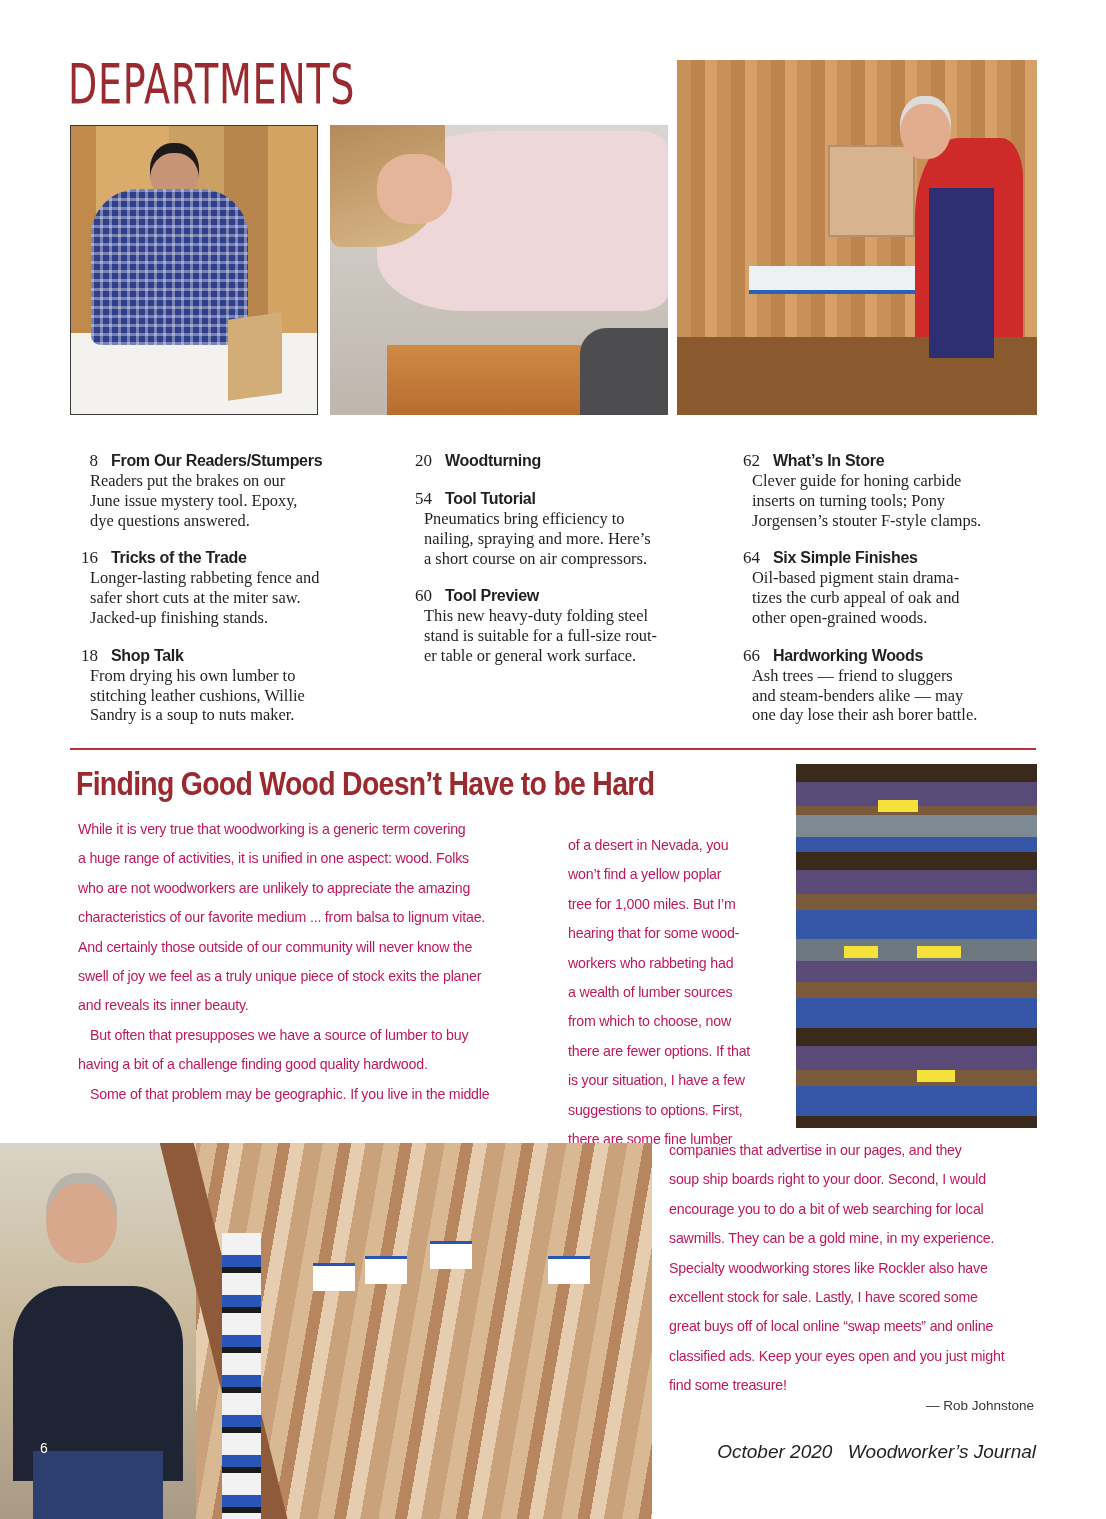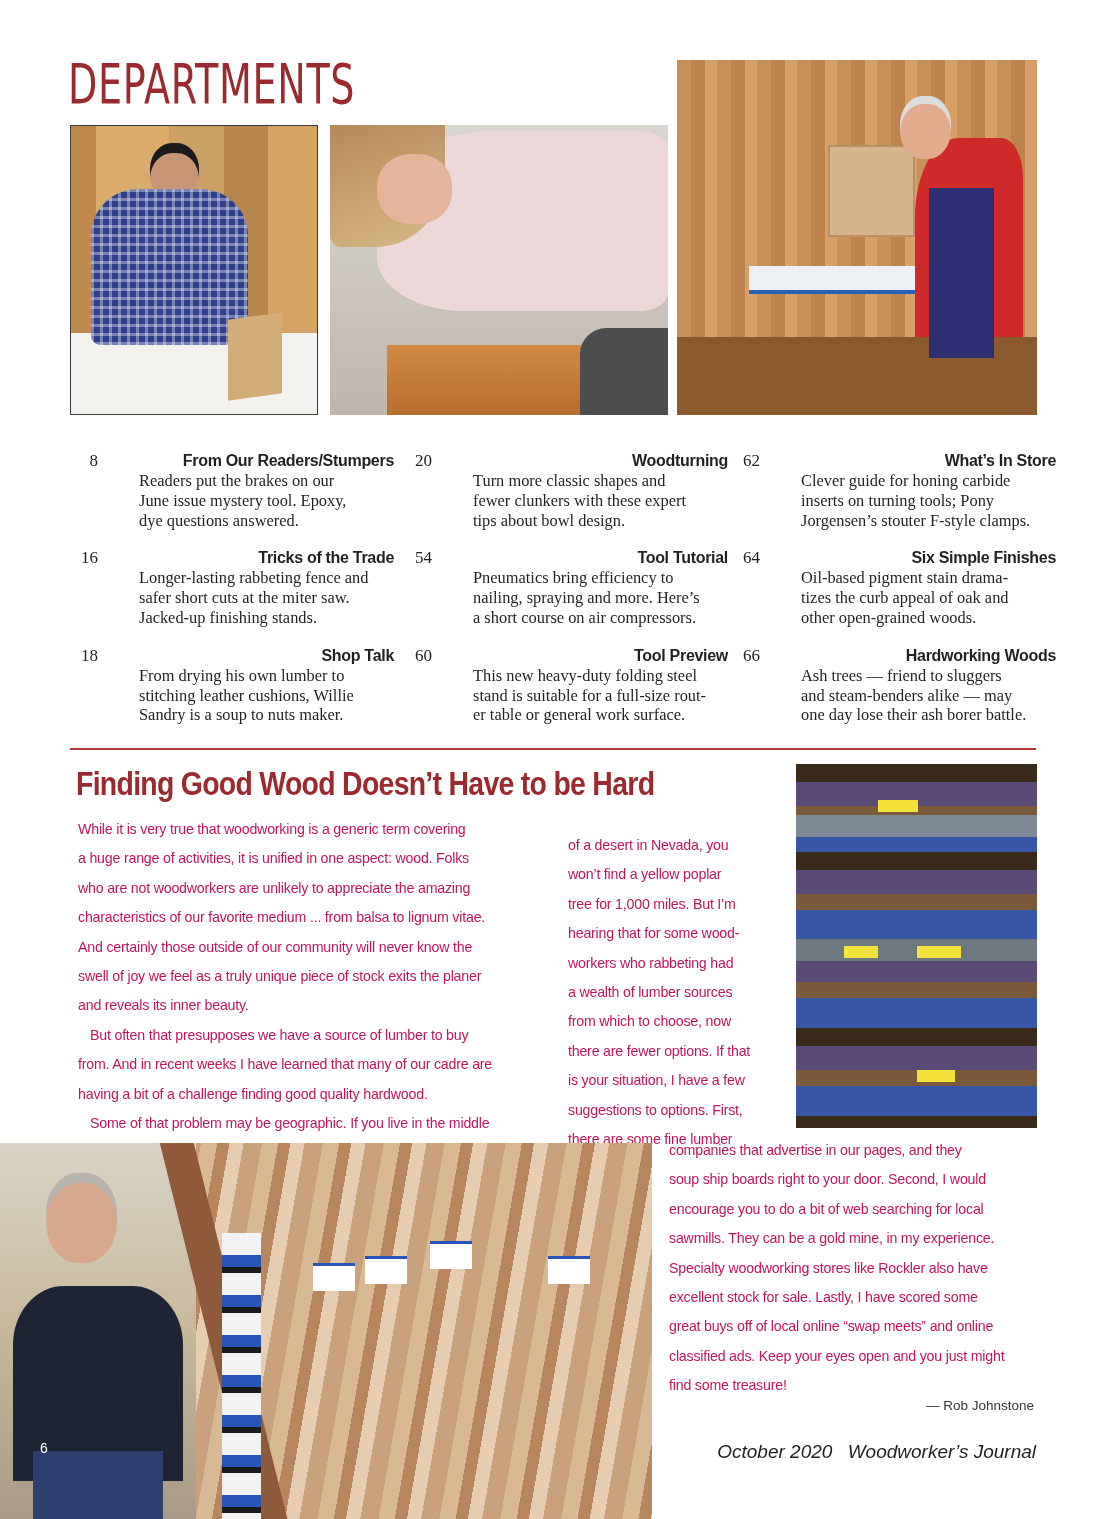--- a/index.html
+++ b/index.html
@@ -150,24 +150,23 @@
   .dept-num {
     position: absolute; left: 0; top: 0;
     font-family: "Liberation Serif", serif; font-size: 17px; color: #231f20;
     width: 34px; text-align: right; line-height: 20px;
   }
   .dept-head {
     margin-left: 47px;
     font-family: "Liberation Sans", sans-serif; font-weight: bold;
     font-size: 16px; line-height: 20px; color: #231f20;
     letter-spacing: -0.3px;
-    text-align: right;
   }
   .dept-desc {
-    margin-left: 75px;
+    margin-left: 26px;
     font-family: "Liberation Serif", serif; font-size: 16.4px;
     line-height: 19.8px; color: #231f20; white-space: pre-line;
   }
   .col-1 { left: 64px; width: 330px; }
   .col-2 { left: 398px; width: 330px; }
   .col-3 { left: 726px; width: 330px; }
 
   .rule {
     position: absolute; left: 70px; top: 748px; width: 966px; height: 2px;
     background: #b4343a;
@@ -252,23 +251,20 @@
     <div class="dept-desc">From drying his own lumber to
 stitching leather cushions, Willie
 Sandry is a soup to nuts maker.</div>
   </div>
 </div>
 
 <div class="dept-col col-2">
   <div class="dept-item">
     <div class="dept-num">20</div>
     <div class="dept-head">Woodturning</div>
-    <div class="dept-desc">Turn more classic shapes and
-fewer clunkers with these expert
-tips about bowl design.</div>
   </div>
   <div class="dept-item">
     <div class="dept-num">54</div>
     <div class="dept-head">Tool Tutorial</div>
     <div class="dept-desc">Pneumatics bring efficiency to
 nailing, spraying and more. Here’s
 a short course on air compressors.</div>
   </div>
   <div class="dept-item">
     <div class="dept-num">60</div>
@@ -318,21 +314,20 @@
 
 <div class="ed-col1 body-text">
   <span class="line">While it is very true that woodworking is a generic term covering</span>
   <span class="line">a huge range of activities, it is unified in one aspect: wood. Folks</span>
   <span class="line">who are not woodworkers are unlikely to appreciate the amazing</span>
   <span class="line">characteristics of our favorite medium ... from balsa to lignum vitae.</span>
   <span class="line">And certainly those outside of our community will never know the</span>
   <span class="line">swell of joy we feel as a truly unique piece of stock exits the planer</span>
   <span class="line">and reveals its inner beauty.</span>
   <span class="line indent">But often that presupposes we have a source of lumber to buy</span>
-  <span class="line">from. And in recent weeks I have learned that many of our cadre are</span>
   <span class="line">having a bit of a challenge finding good quality hardwood.</span>
   <span class="line indent">Some of that problem may be geographic. If you live in the middle</span>
 </div>
 
 <div class="ed-col2 body-text">
   <span class="line">of a desert in Nevada, you</span>
   <span class="line">won’t find a yellow poplar</span>
   <span class="line">tree for 1,000 miles. But I’m</span>
   <span class="line">hearing that for some wood-</span>
   <span class="line">workers who rabbeting had</span>

